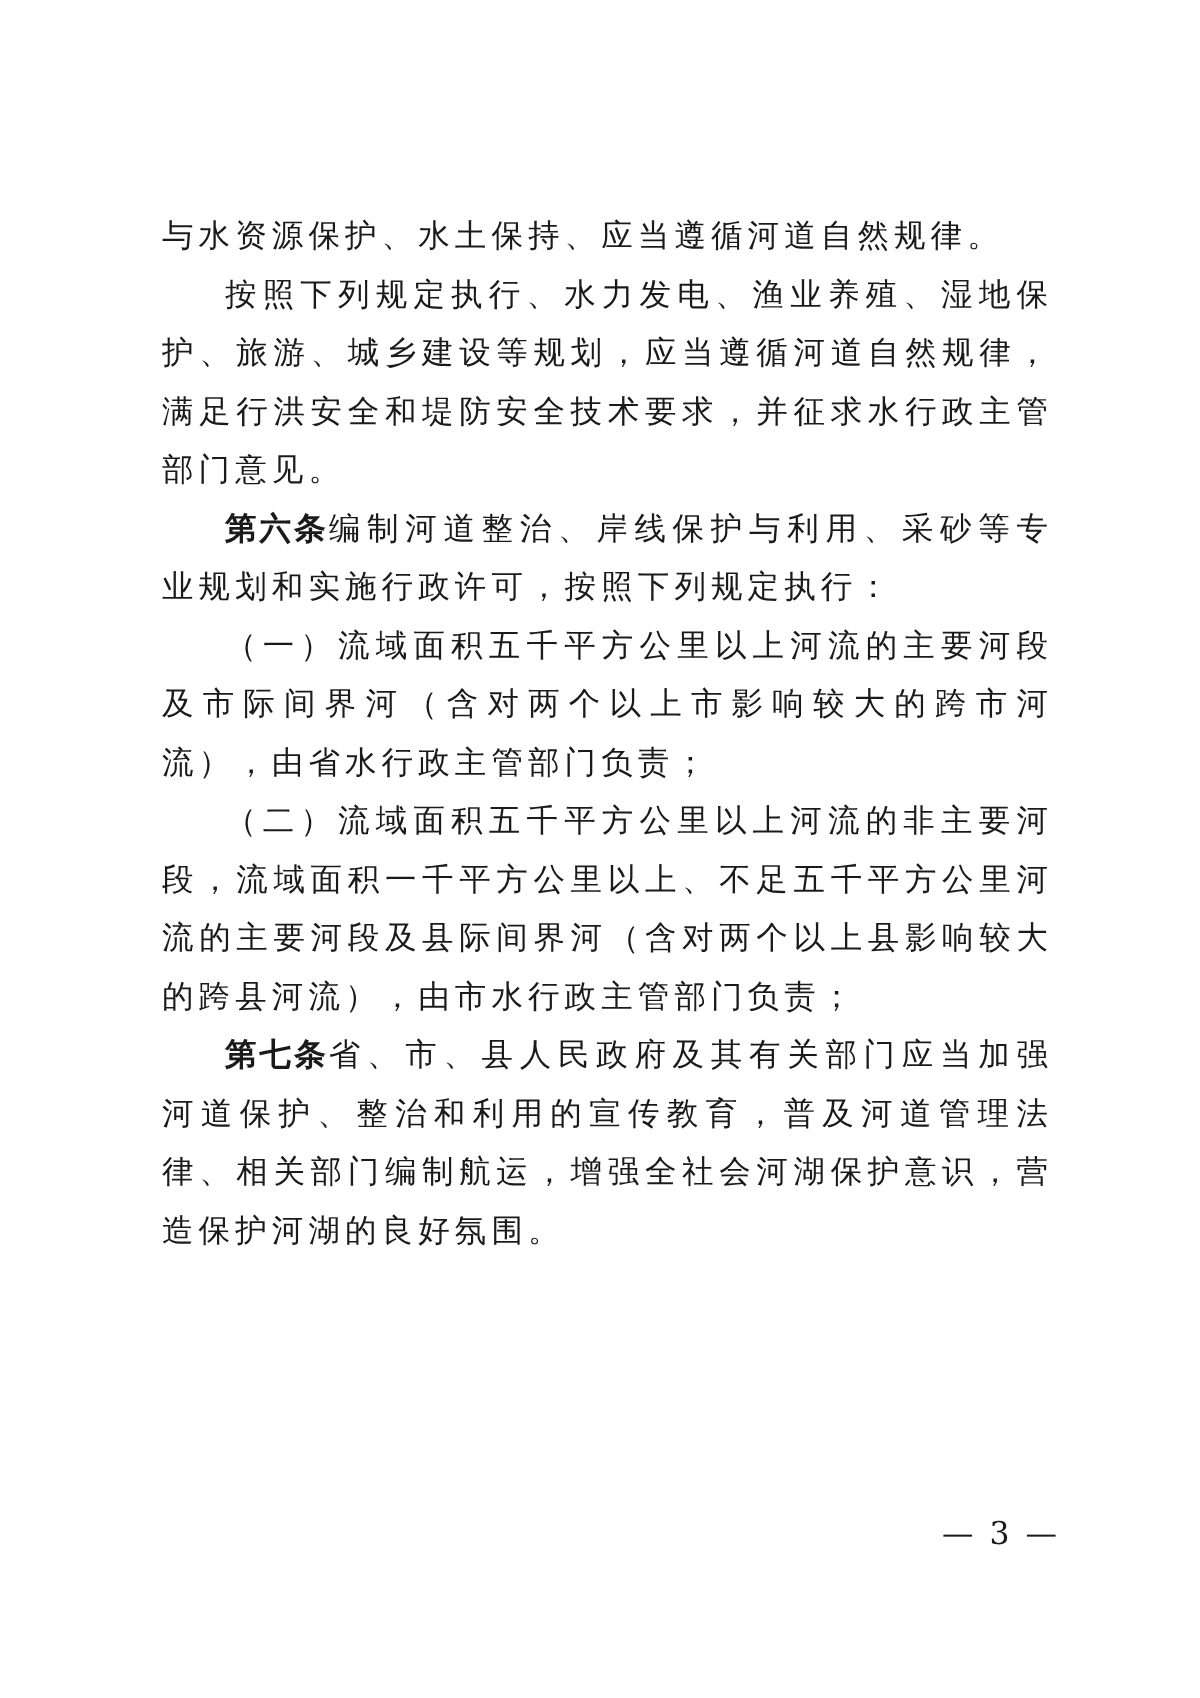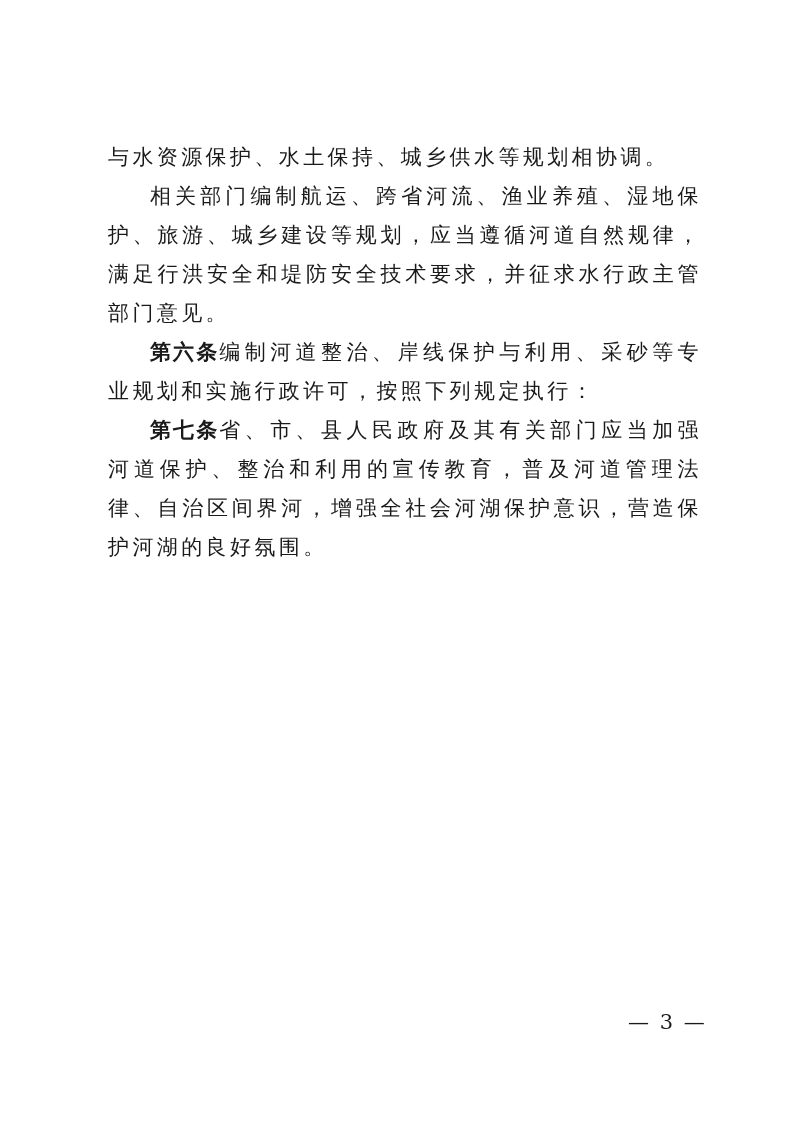--- a/index.html
+++ b/index.html
@@ -48,26 +48,32 @@
       font-family: "DejaVu Serif", "Liberation Serif", serif;
       color: #1a1a1a;
       white-space: nowrap;
     }
   </style>
 </head>
 <body>
 
 <div class="page">
   <p class="para">
-    <span>与水资源保护、水土保持、城乡供水等规划相协调。</span>
+    <span>与水资源保护、水土保持、应当遵循河道自然规律。</span>
   </p>
   <p class="para indent">
-    <span>相关部门编制航运、跨省河流、渔业养殖、湿地保护、旅游、城乡建设等规划，应当遵循河道自然规律，满足行洪安全和堤防安全技术要求，并征求水行政主管部门意见。</span>
+    <span>按照下列规定执行、水力发电、渔业养殖、湿地保护、旅游、城乡建设等规划，应当遵循河道自然规律，满足行洪安全和堤防安全技术要求，并征求水行政主管部门意见。</span>
   </p>
   <p class="para indent">
     <span class="article-head">第六条</span><span>编制河道整治、岸线保护与利用、采砂等专业规划和实施行政许可，按照下列规定执行：</span>
   </p>
   <p class="para indent">
-    <span class="article-head">第七条</span><span>省、市、县人民政府及其有关部门应当加强河道保护、整治和利用的宣传教育，普及河道管理法律、自治区间界河，增强全社会河湖保护意识，营造保护河湖的良好氛围。</span>
+    <span>（一）流域面积五千平方公里以上河流的主要河段及市际间界河（含对两个以上市影响较大的跨市河流），由省水行政主管部门负责；</span>
+  </p>
+  <p class="para indent">
+    <span>（二）流域面积五千平方公里以上河流的非主要河段，流域面积一千平方公里以上、不足五千平方公里河流的主要河段及县际间界河（含对两个以上县影响较大的跨县河流），由市水行政主管部门负责；</span>
+  </p>
+  <p class="para indent">
+    <span class="article-head">第七条</span><span>省、市、县人民政府及其有关部门应当加强河道保护、整治和利用的宣传教育，普及河道管理法律、相关部门编制航运，增强全社会河湖保护意识，营造保护河湖的良好氛围。</span>
   </p>
 </div>
 
 <div class="page-number">— 3 —</div>
 
 </body></html>

